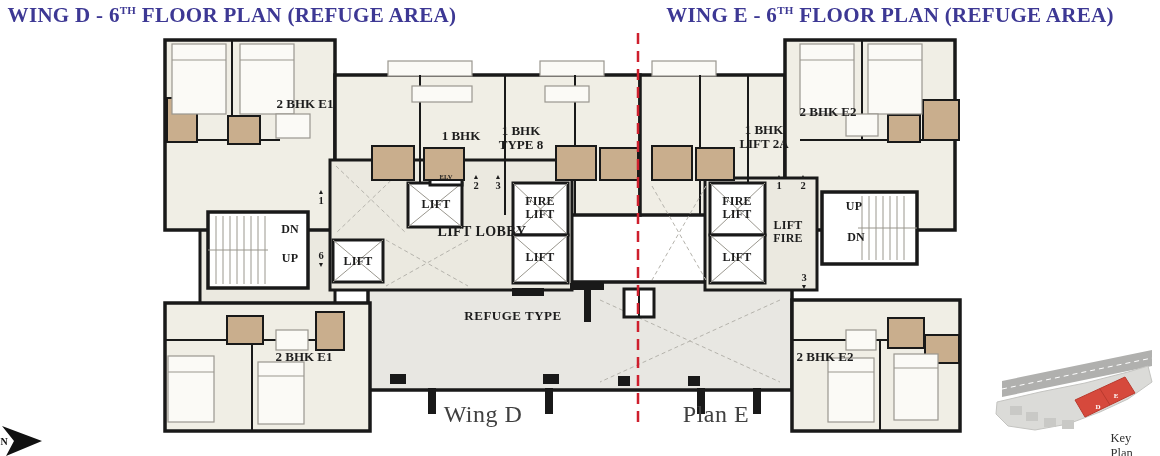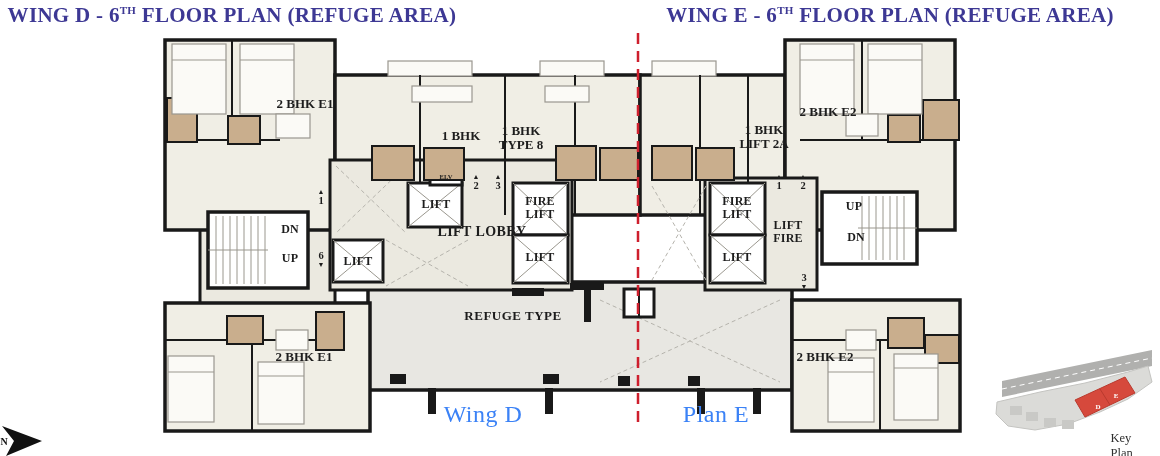--- a/index.html
+++ b/index.html
@@ -19,21 +19,21 @@
   .furn{fill:#fbfaf6;stroke:#9a978f;stroke-width:1.2;}
   .col{fill:#191919;}
   
   .title{position:absolute;transform:translate(-50%,-50%);white-space:nowrap;
          font-weight:700;font-size:21px;letter-spacing:.3px;color:#3d3894;}
   .title sup{font-size:11px;vertical-align:super;}
   .lbl{position:absolute;transform:translate(-50%,-50%);white-space:nowrap;text-align:center;
        font-weight:700;color:#1d1d1d;line-height:1.08;}
   .sz13{font-size:13px;} .sz12{font-size:13px;} .sz9{font-size:12px;letter-spacing:.2px;}
   .sz95{font-size:14px;letter-spacing:.4px;} .sz65{font-size:6.5px;}
-  .wing-label{font-size:24px;font-weight:500;color:#3b82f6;letter-spacing:.5px;}
+  .wing-label{font-size:24px;font-weight:500;color:#404040;letter-spacing:.5px;}
   .marker{display:flex;flex-direction:column;align-items:center;line-height:1;}
   .mk-icon{font-size:7px;} .mk-num{font-size:10.5px;font-weight:700;}
   .kp-letter{position:absolute;transform:translate(-50%,-50%);font-size:7px;font-weight:700;color:#ffffff;}
   .kp-label{position:absolute;transform:translate(-50%,-50%);font-size:12.5px;font-weight:500;color:#2f2f2f;}
   .north-n{position:absolute;transform:translate(-50%,-50%);font-size:10px;font-weight:700;color:#111;}
 </style>
 </head>
 <body>
 
 <div id="stage">

